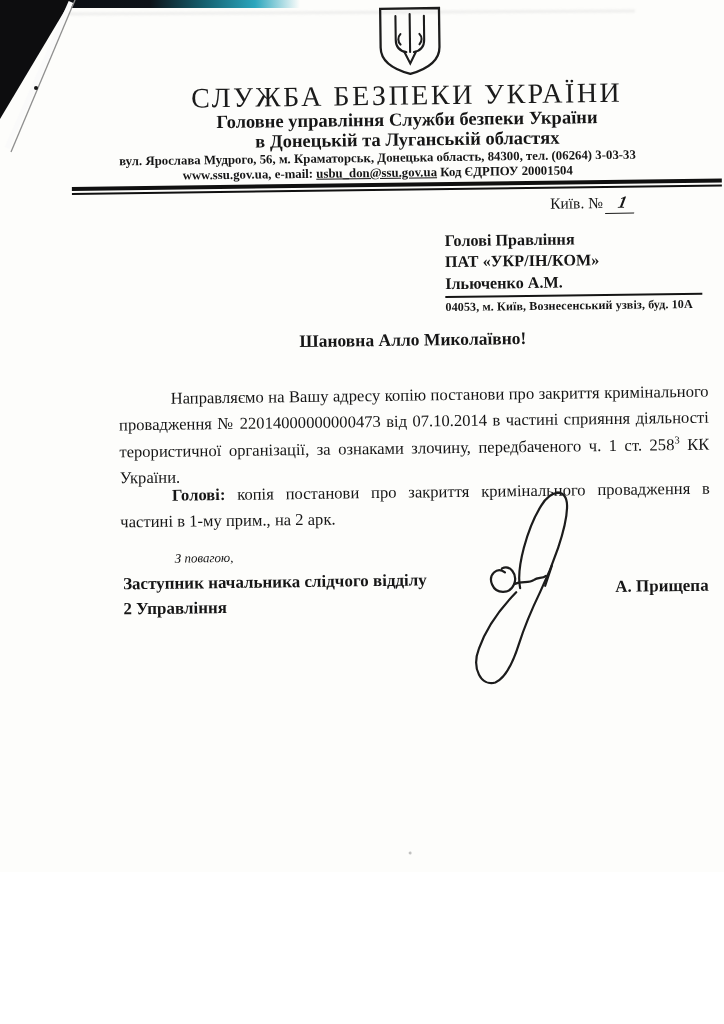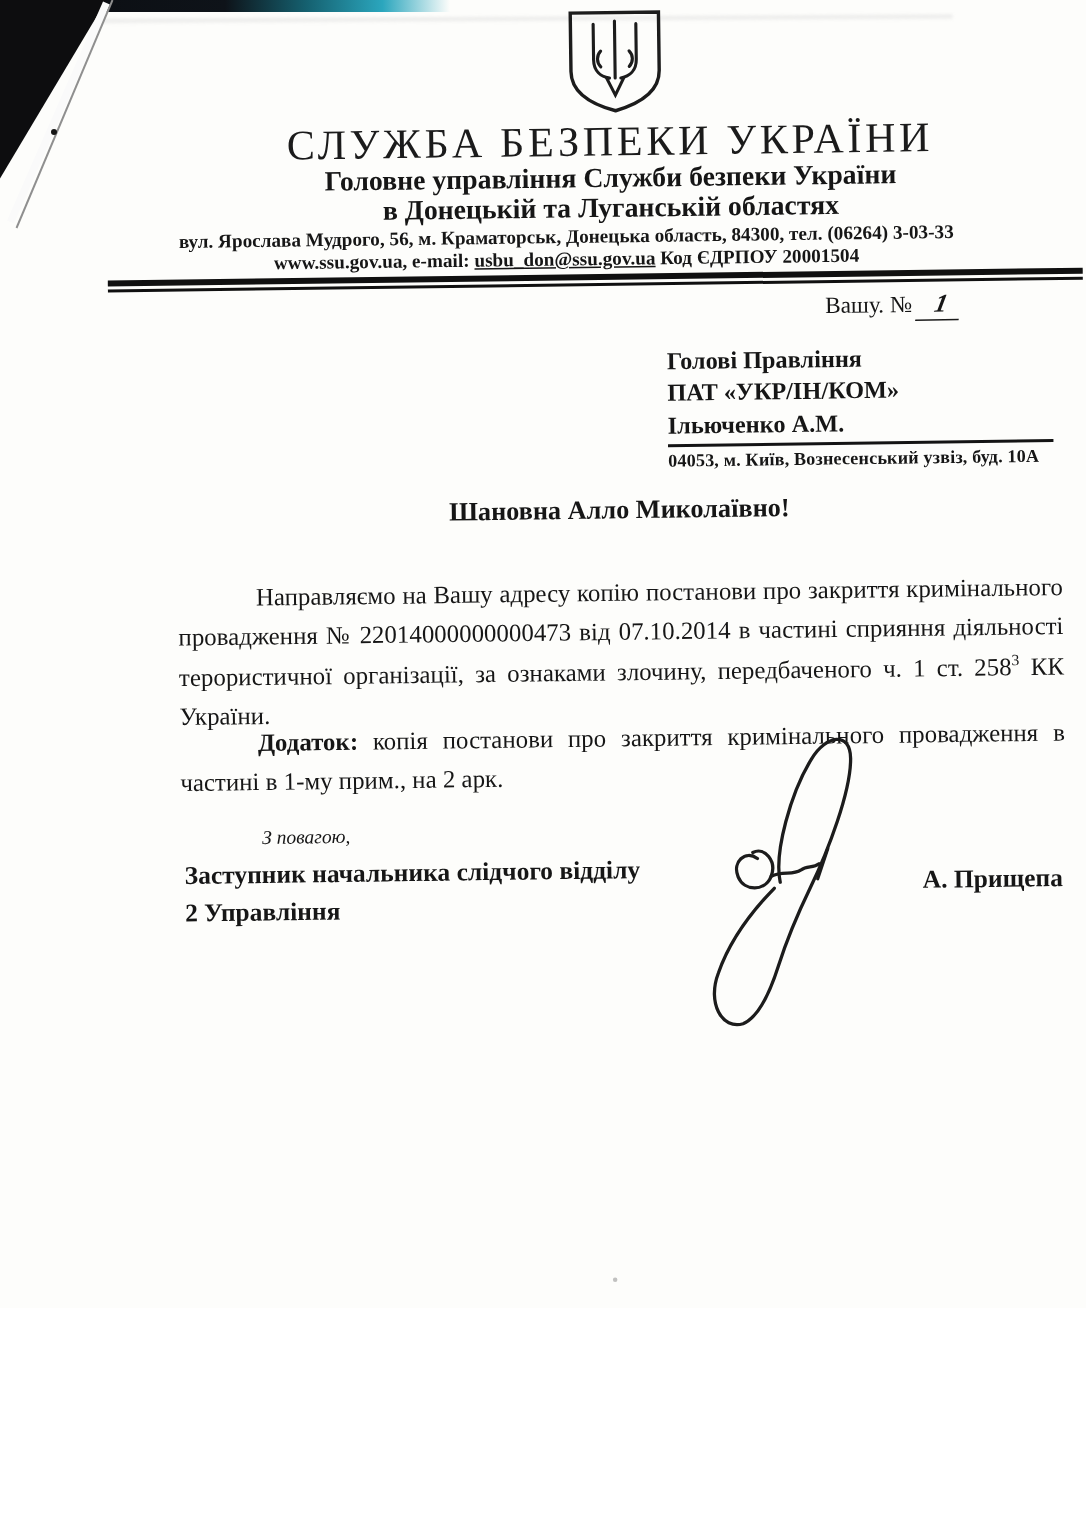--- a/index.html
+++ b/index.html
@@ -103,35 +103,35 @@
     <div class="addr1">вул. Ярослава Мудрого, 56, м. Краматорськ, Донецька область, 84300,  тел. (06264) 3-03-33</div>
     <div class="addr2">
       <span>www.ssu.gov.ua,  e-mail: </span><span class="email">usbu_don@ssu.gov.ua</span><span>  Код ЄДРПОУ 20001504</span>
     </div>
     <div class="rule">
       <div class="bar1"></div>
         <div class="bar2"></div>
     </div>
 
     <div class="copy-label">
-      <span>Вашу. №</span><span class="hand-number">1</span>
+      <span>Київ. №</span><span class="hand-number">1</span>
     </div>
 
     <div class="recipient">
       <div class="r-line">Голові Правління</div>
       <div class="r-line">ПАТ «УКР/ІН/КОМ»</div>
       <div class="r-name">Ільюченко А.М.</div>
       <div class="r-addr">04053, м. Київ, Вознесенський узвіз, буд. 10А</div>
     </div>
 
     <div class="salutation">Шановна Алло Миколаївно!</div>
 
     <p class="para para1"><span>Направляємо на Вашу адресу копію постанови про закриття кримінального провадження № 22014000000000473 від 07.10.2014 в частині сприяння діяльності терористичної організації, за ознаками злочину, передбаченого ч. 1 ст. 258</span><span class="sup">3</span><span> КК України.</span></p>
 
-    <p class="para para2"><span class="b">Додаток:</span><span> копія постанови про закриття кримінального провадження в частині в 1-му прим., на 2 арк.</span></p>
+    <p class="para para2"><span class="b">Голові:</span><span> копія постанови про закриття кримінального провадження в частині в 1-му прим., на 2 арк.</span></p>
 
     <div class="regards">З повагою,</div>
     <div class="post1">Заступник начальника слідчого відділу</div>
     <div class="post2">2 Управління</div>
 
     <svg class="signature" width="150" height="215" viewBox="0 0 150 215">
       <g fill="none" stroke="#1c1c1c" stroke-width="2.2" stroke-linecap="round">
         <path d="M47,96 C39,90 30,98 34,108 C38,118 52,118 56,108 C60,98 52,88 44,92"></path>
         <path d="M56,108 C64,104 70,108 76,104 C80,101 84,103 88,100"></path>
         <path d="M94,90 L87,110"></path>

